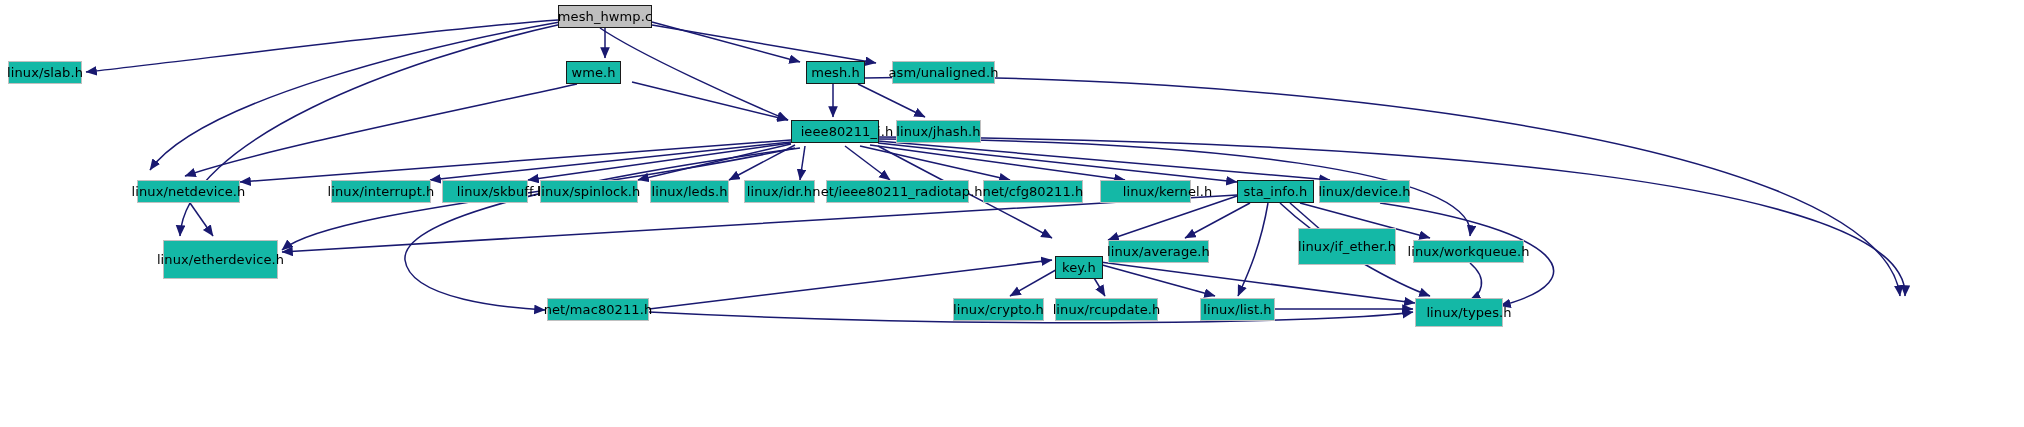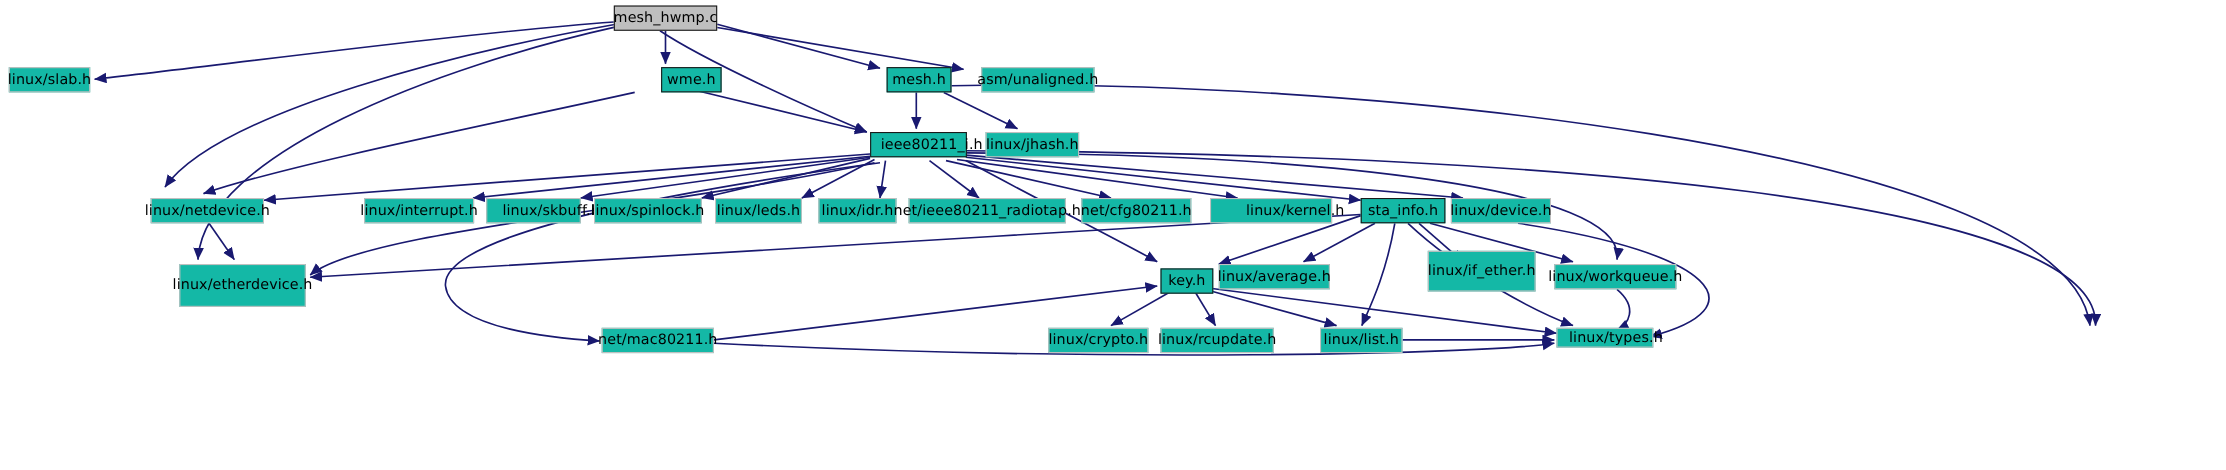--- a/index.html
+++ b/index.html
@@ -69,21 +69,21 @@
         <path d="M 1380,203 C 1560,230 1600,280 1500,306" marker-end="url(#arr)"></path>
         <path d="M 1470,263 C 1490,280 1480,295 1470,300" marker-end="url(#arr)"></path>
         <path d="M 649,309 L 1052,260" marker-end="url(#arr)"></path>
         <path d="M 649,312 C 1000,330 1350,322 1413,312" marker-end="url(#arr)"></path>
       </g>
   </svg>
   <div id="node-layer">
       <div class="node root" style="left: 558px; top: 5px; width: 94px; height: 23px;">
         <span class="lbl">mesh_hwmp.c</span>
       </div>
-      <div class="node strong" style="left: 601px; top: 61px; width: 55px; height: 23px;">
+      <div class="node strong" style="left: 566px; top: 61px; width: 55px; height: 23px;">
         <span class="lbl">wme.h</span>
       </div>
       <div class="node strong" style="left: 806px; top: 61px; width: 59px; height: 23px;">
         <span class="lbl">mesh.h</span>
       </div>
       <div class="node" style="left: 880px; top: 61px; width: 103px; height: 23px; margin-left: 12px;">
         <span class="lbl">asm/unaligned.h</span>
       </div>
       <div class="node strong" style="left: 791px; top: 120px; width: 88px; height: 23px; padding-left: 24px;">
         <span class="lbl">ieee80211_i.h</span>
@@ -108,33 +108,33 @@
       </div>
       <div class="node" style="left: 744px; top: 180px; width: 71px; height: 23px; text-align: center;">
         <span class="lbl">linux/idr.h</span>
       </div>
       <div class="node" style="left: 826px; top: 180px; width: 143px; height: 23px;">
         <span class="lbl">net/ieee80211_radiotap.h</span>
       </div>
       <div class="node" style="left: 983px; top: 180px; width: 100px; height: 23px;">
         <span class="lbl">net/cfg80211.h</span>
       </div>
-      <div class="node" style="left: 1100px; top: 180px; width: 111px; height: 23px; padding-left: 44px;">
+      <div class="node" style="left: 1100px; top: 180px; width: 91px; height: 23px; padding-left: 44px;">
         <span class="lbl">linux/kernel.h</span>
       </div>
       <div class="node strong" style="left: 1237px; top: 180px; width: 77px; height: 23px;">
         <span class="lbl">sta_info.h</span>
       </div>
       <div class="node" style="left: 1319px; top: 180px; width: 91px; height: 23px;">
         <span class="lbl">linux/device.h</span>
       </div>
       <div class="node" style="left: 163px; top: 240px; width: 115px; height: 39px;">
         <span class="lbl">linux/etherdevice.h</span>
       </div>
-      <div class="node strong" style="left: 1055px; top: 244px; width: 48px; height: 23px;">
+      <div class="node strong" style="left: 1055px; top: 256px; width: 48px; height: 23px;">
         <span class="lbl">key.h</span>
       </div>
       <div class="node" style="left: 1108px; top: 240px; width: 101px; height: 23px;">
         <span class="lbl">linux/average.h</span>
       </div>
       <div class="node" style="left: 1298px; top: 228px; width: 98px; height: 37px;">
         <span class="lbl">linux/if_ether.h</span>
       </div>
       <div class="node" style="left: 1413px; top: 240px; width: 111px; height: 23px;">
         <span class="lbl">linux/workqueue.h</span>
@@ -144,20 +144,20 @@
       </div>
       <div class="node" style="left: 953px; top: 298px; width: 91px; height: 23px;">
         <span class="lbl">linux/crypto.h</span>
       </div>
       <div class="node" style="left: 1055px; top: 298px; width: 103px; height: 23px;">
         <span class="lbl">linux/rcupdate.h</span>
       </div>
       <div class="node" style="left: 1200px; top: 298px; width: 75px; height: 23px;">
         <span class="lbl">linux/list.h</span>
       </div>
-      <div class="node" style="left: 1415px; top: 298px; width: 88px; height: 18px; padding-left: 20px;">
+      <div class="node" style="left: 1415px; top: 298px; width: 88px; height: 29px; padding-left: 20px;">
         <span class="lbl">linux/types.h</span>
       </div>
       <div class="node" style="left: 8px; top: 61px; width: 74px; height: 23px;">
         <span class="lbl">linux/slab.h</span>
       </div>
     </div>
 </div>
 
 </body></html>

